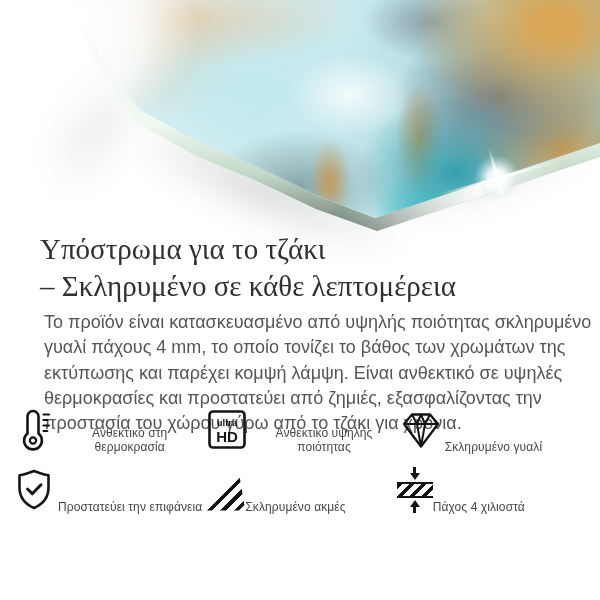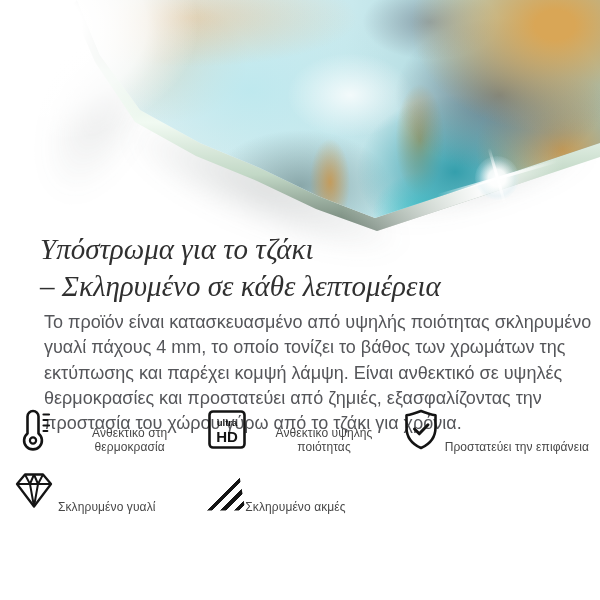--- a/index.html
+++ b/index.html
@@ -92,21 +92,21 @@
   <div class="glass-edge"></div>
   <div class="glass-surface"></div>
   <div class="hero-fade"></div>
   <div class="sparkle">
     <div class="glow"></div>
     <div class="ray-h"></div>
     <div class="ray-v"></div>
   </div>
 </div>
 
-<h1 class="headline" style="margin:0;font-weight:400;font-style:italic;">
+<h1 class="headline" style="margin:0;font-weight:400;">
   <div>Υπόστρωμα για το τζάκι</div>
   <div>– Σκληρυμένο σε κάθε λεπτομέρεια</div>
 </h1>
 
 <p class="description" style="margin:0;">Το προϊόν είναι κατασκευασμένο από υψηλής ποιότητας σκληρυμένο γυαλί πάχους 4 mm, το οποίο τονίζει το βάθος των χρωμάτων της εκτύπωσης και παρέχει κομψή λάμψη. Είναι ανθεκτικό σε υψηλές θερμοκρασίες και προστατεύει από ζημιές, εξασφαλίζοντας την προστασία του χώρου γύρω από το τζάκι για χρόνια.</p>
 
 <div class="features">
 
   <div class="feature">
     <div class="icon-box">
@@ -126,38 +126,50 @@
         <text x="24" y="17.5" font-size="9.5" text-anchor="middle">ultra</text>
         <text x="24" y="33.5" font-size="15" text-anchor="middle">HD</text>
       </svg>
     </div>
     <div class="label">Ανθεκτικό υψηλής ποιότητας</div>
   </div>
 
   <div class="feature">
     <div class="icon-box">
       <svg class="ic" width="48" height="48" viewBox="0 0 48 48">
+        <path d="M15 8.5 H33 L41 18 L24 40.5 L7 18 Z" stroke-width="2.3" stroke-linejoin="round"></path>
+        <path d="M7 18 H41 M15 8.5 L20 18 L24 40.5 L28 18 L33 8.5 M24 8.5 L20 18 M24 8.5 L28 18" stroke-width="2"></path>
+      </svg>
+    </div>
+    <div class="label">Σκληρυμένο γυαλί</div>
+  </div>
+
+  <div class="feature">
+    <div class="icon-box">
+      <svg class="ic" width="48" height="48" viewBox="0 0 48 48">
         <path d="M24 5 C28.5 6.8 33.5 8.6 38.5 9.3 V21.5 C38.5 31.8 32.5 38.3 24 42 C15.5 38.3 9.5 31.8 9.5 21.5 V9.3 C14.5 8.6 19.5 6.8 24 5 Z" stroke-width="2.6" stroke-linejoin="round"></path>
         <path d="M17.5 23 L22.3 27.8 L31 18.8" stroke-width="3" stroke-linecap="round" stroke-linejoin="round"></path>
       </svg>
     </div>
     <div class="label">Προστατεύει την επιφάνεια</div>
   </div>
 
   <div class="feature">
     <div class="icon-box">
-      <svg class="ic" width="48" height="48" viewBox="0 0 48 48">
-        <path d="M15 8.5 H33 L41 18 L24 40.5 L7 18 Z" stroke-width="2.3" stroke-linejoin="round"></path>
-        <path d="M7 18 H41 M15 8.5 L20 18 L24 40.5 L28 18 L33 8.5 M24 8.5 L20 18 M24 8.5 L28 18" stroke-width="2"></path>
-      </svg>
-    </div>
-    <div class="label">Σκληρυμένο γυαλί</div>
-  </div>
-
-  <div class="feature">
-    <div class="icon-box">
       <div class="stripes"></div>
     </div>
     <div class="label">Σκληρυμένο ακμές</div>
   </div>
 
+  <div class="feature">
+    <div class="icon-box">
+      <div class="thick-icon">
+        <div class="stem"></div>
+        <div class="head-down"></div>
+        <div class="bar"></div>
+        <div class="head-up"></div>
+        <div class="stem"></div>
+      </div>
+    </div>
+    <div class="label">Πάχος 4 χιλιοστά</div>
+  </div>
 
 </div>
 
 </body></html>

